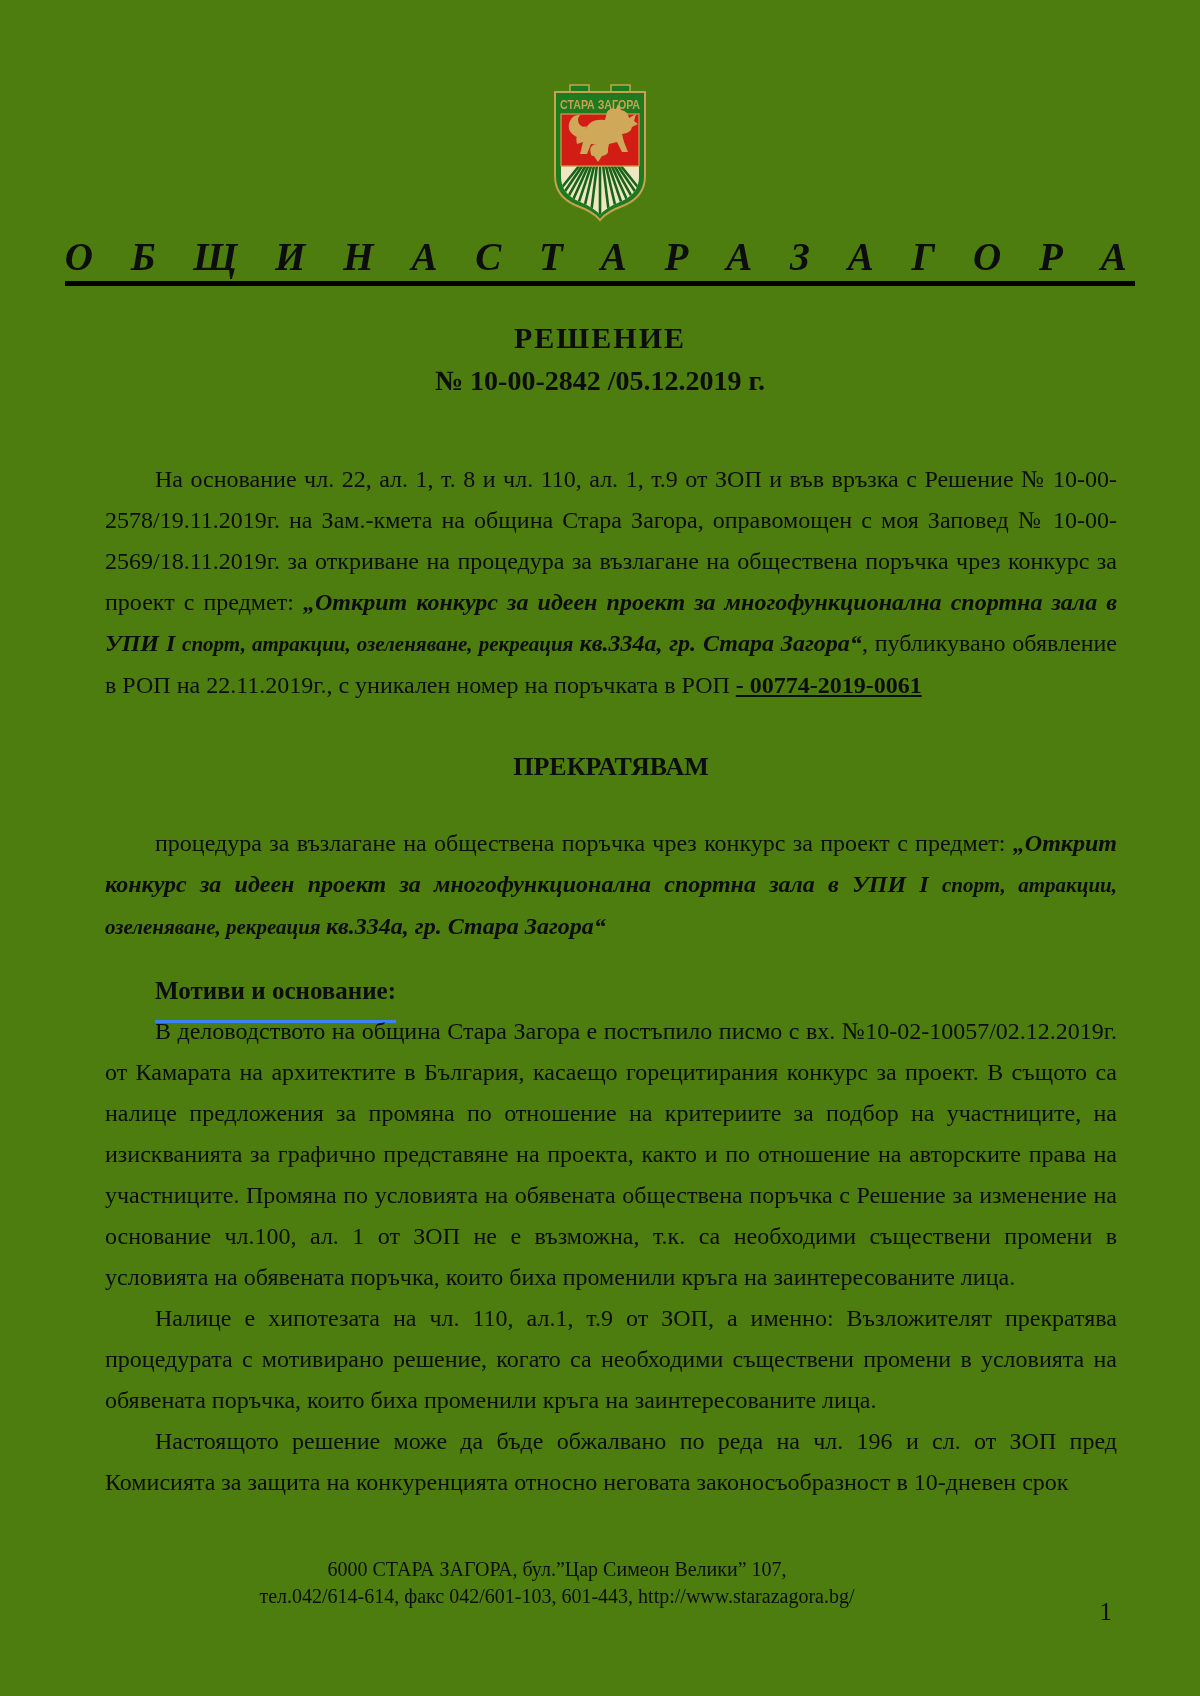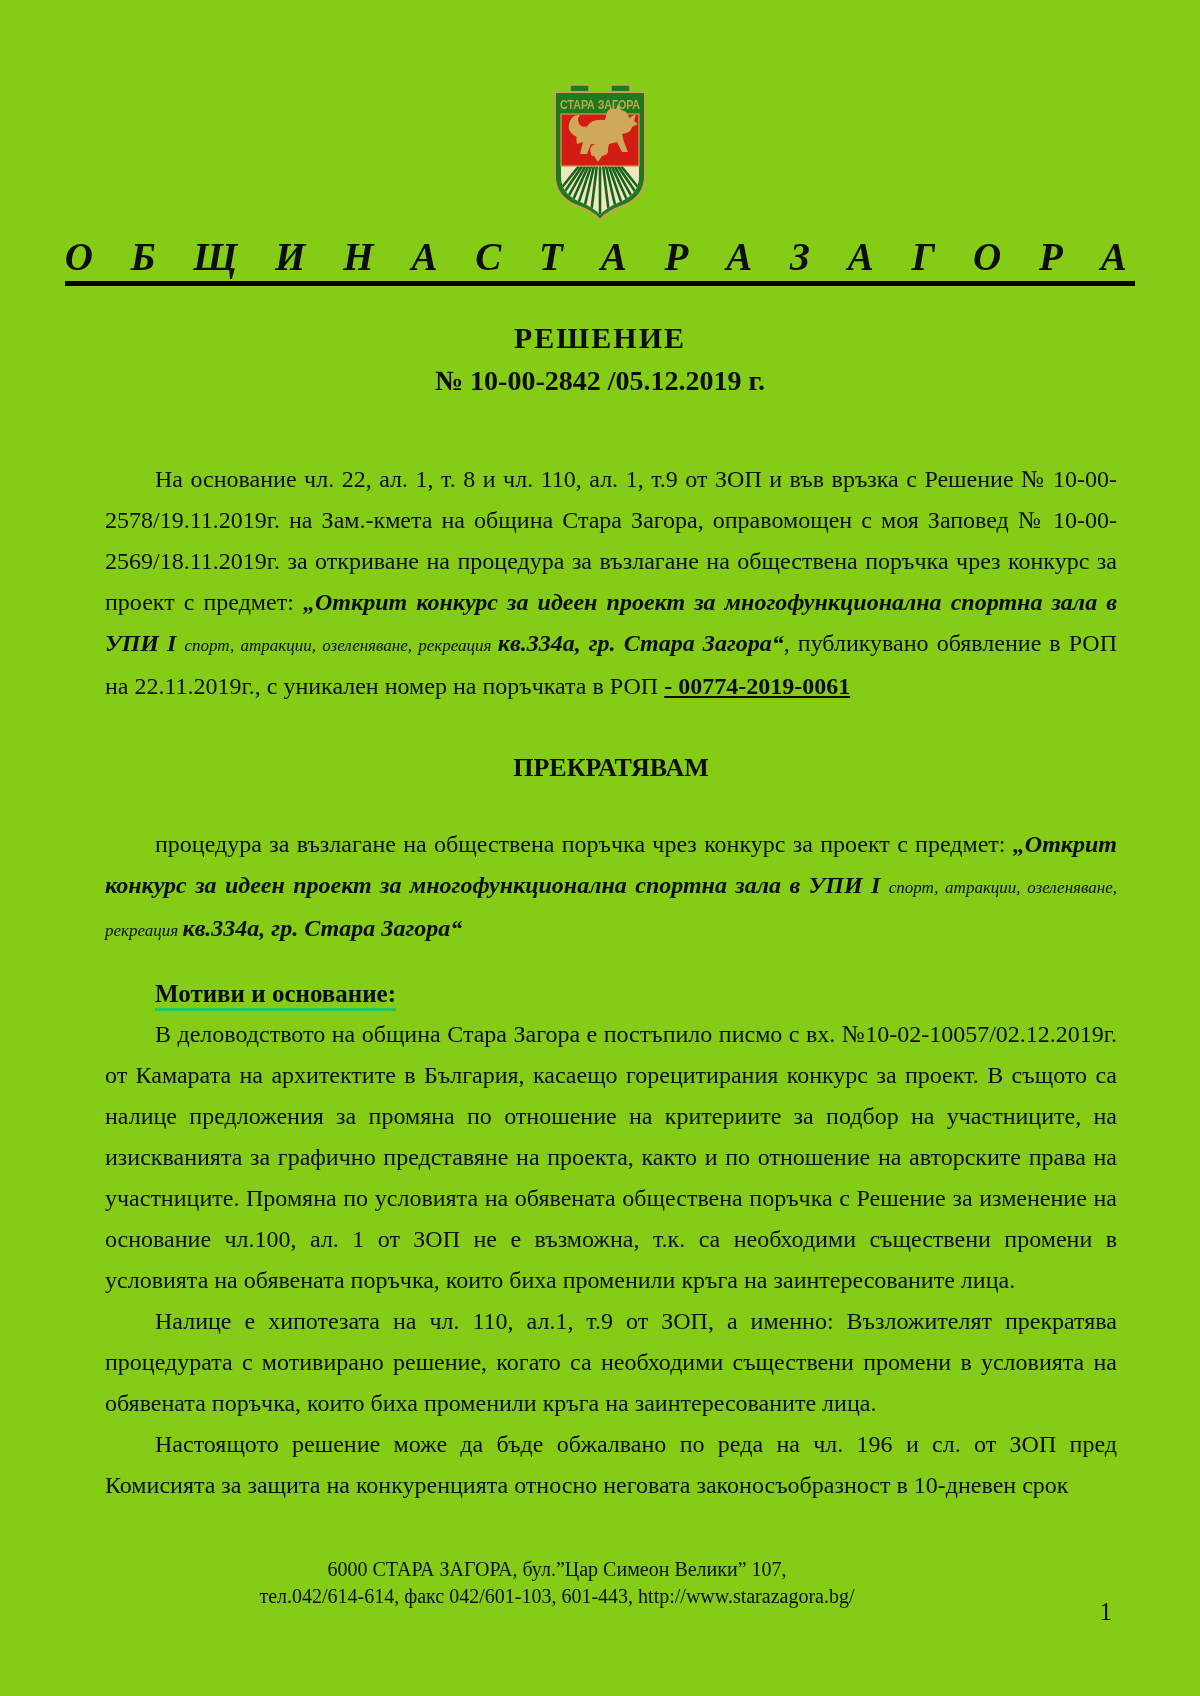--- a/index.html
+++ b/index.html
@@ -4,21 +4,21 @@
 <title>Решение № 10-00-2842</title>
 <style>
   html, body { margin: 0; padding: 0; background: #ffffff; }
   body {
     width: 1200px; height: 1696px;
     font-family: "Liberation Serif", "DejaVu Serif", serif;
     color: #0d0d0d;
     position: relative;
     overflow: hidden;
   }
-  .page { position: relative; width: 1200px; height: 1696px; background: #84cc16; }
+  .page { position: relative; width: 1200px; height: 1696px; background: #4d7c0f; }
 
   
   .header { text-align: center; padding-top: 82px; }
   .emblem { display: inline-block; line-height: 0; }
 
   .main-title {
     margin-top: 6px;
     font-size: 39px;
     font-weight: bold;
     letter-spacing: 0.22em;
@@ -47,37 +47,37 @@
     width: 1012px;
     margin-left: 105px;
     margin-top: 62px;
     font-size: 24px;
     line-height: 41px;
     text-align: justify;
   }
   .para { margin: 0; text-indent: 50px; }
   .run-n  { }
   .run-bi  { font-weight: bold; font-style: italic; }
-  .run-bis { font-weight: normal; font-style: italic; font-size: 17px; }
+  .run-bis { font-weight: bold; font-style: italic; font-size: 21px; }
   .run-b   { font-weight: bold; text-decoration: underline; }
 
   .h-terminate {
     margin: 40px 0 36px 0;
     text-align: center;
     font-size: 26px;
     font-weight: bold;
     text-indent: 0;
   }
   .h-motives {
     margin: 22px 0 0 0;
     font-size: 25px;
     font-weight: bold;
     text-indent: 50px;
   }
-  .h-motives .underlined { border-bottom: 3px solid #22c55e; padding-bottom: 1px; }
+  .h-motives .underlined { border-bottom: 3px solid #3b82f6; padding-bottom: 16px; }
 
   
   .footer {
     position: absolute;
     left: 0; right: 86px;
     top: 1556px;
     text-align: center;
     font-size: 20px;
     line-height: 27px;
   }

